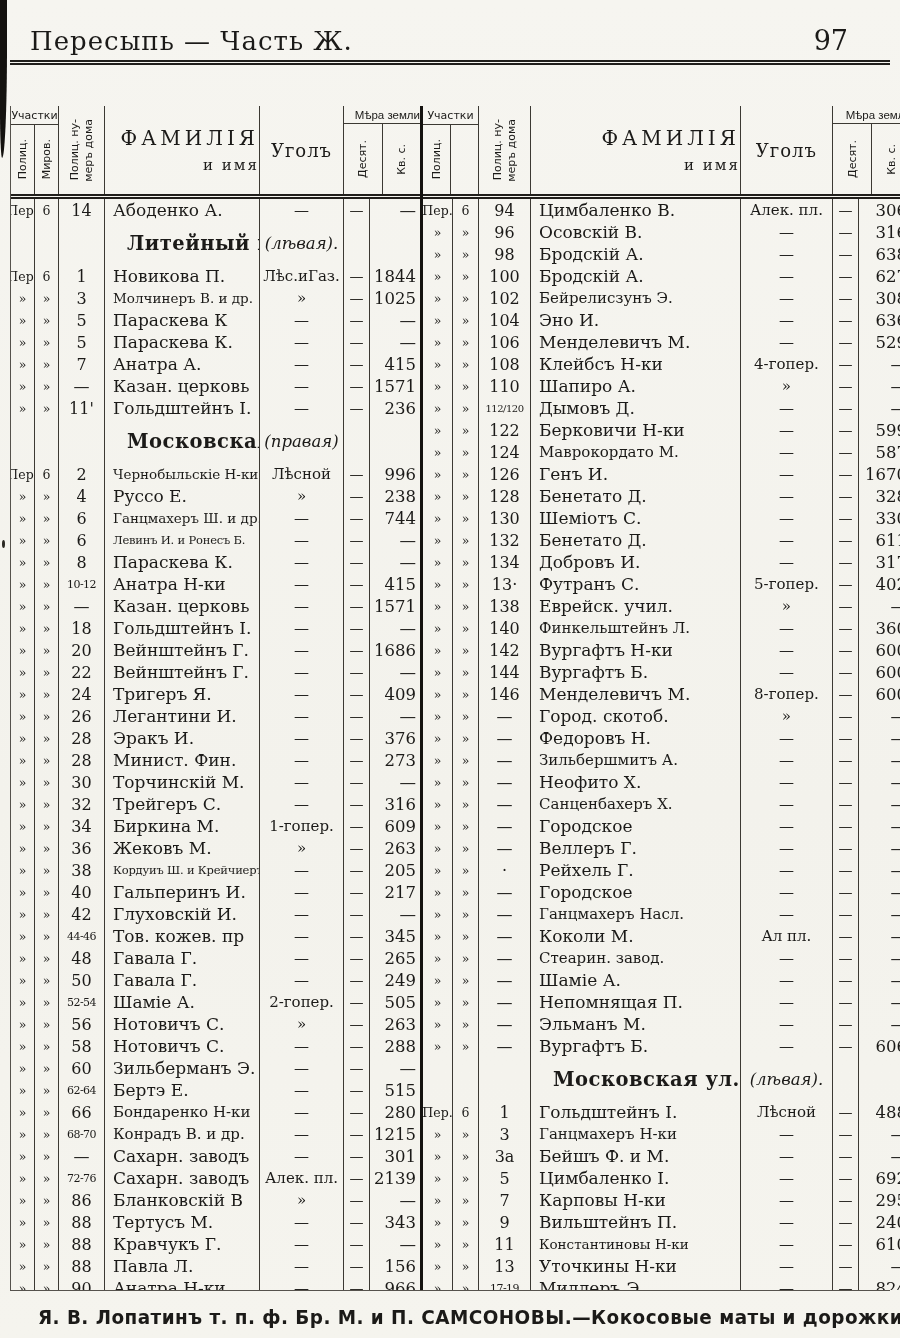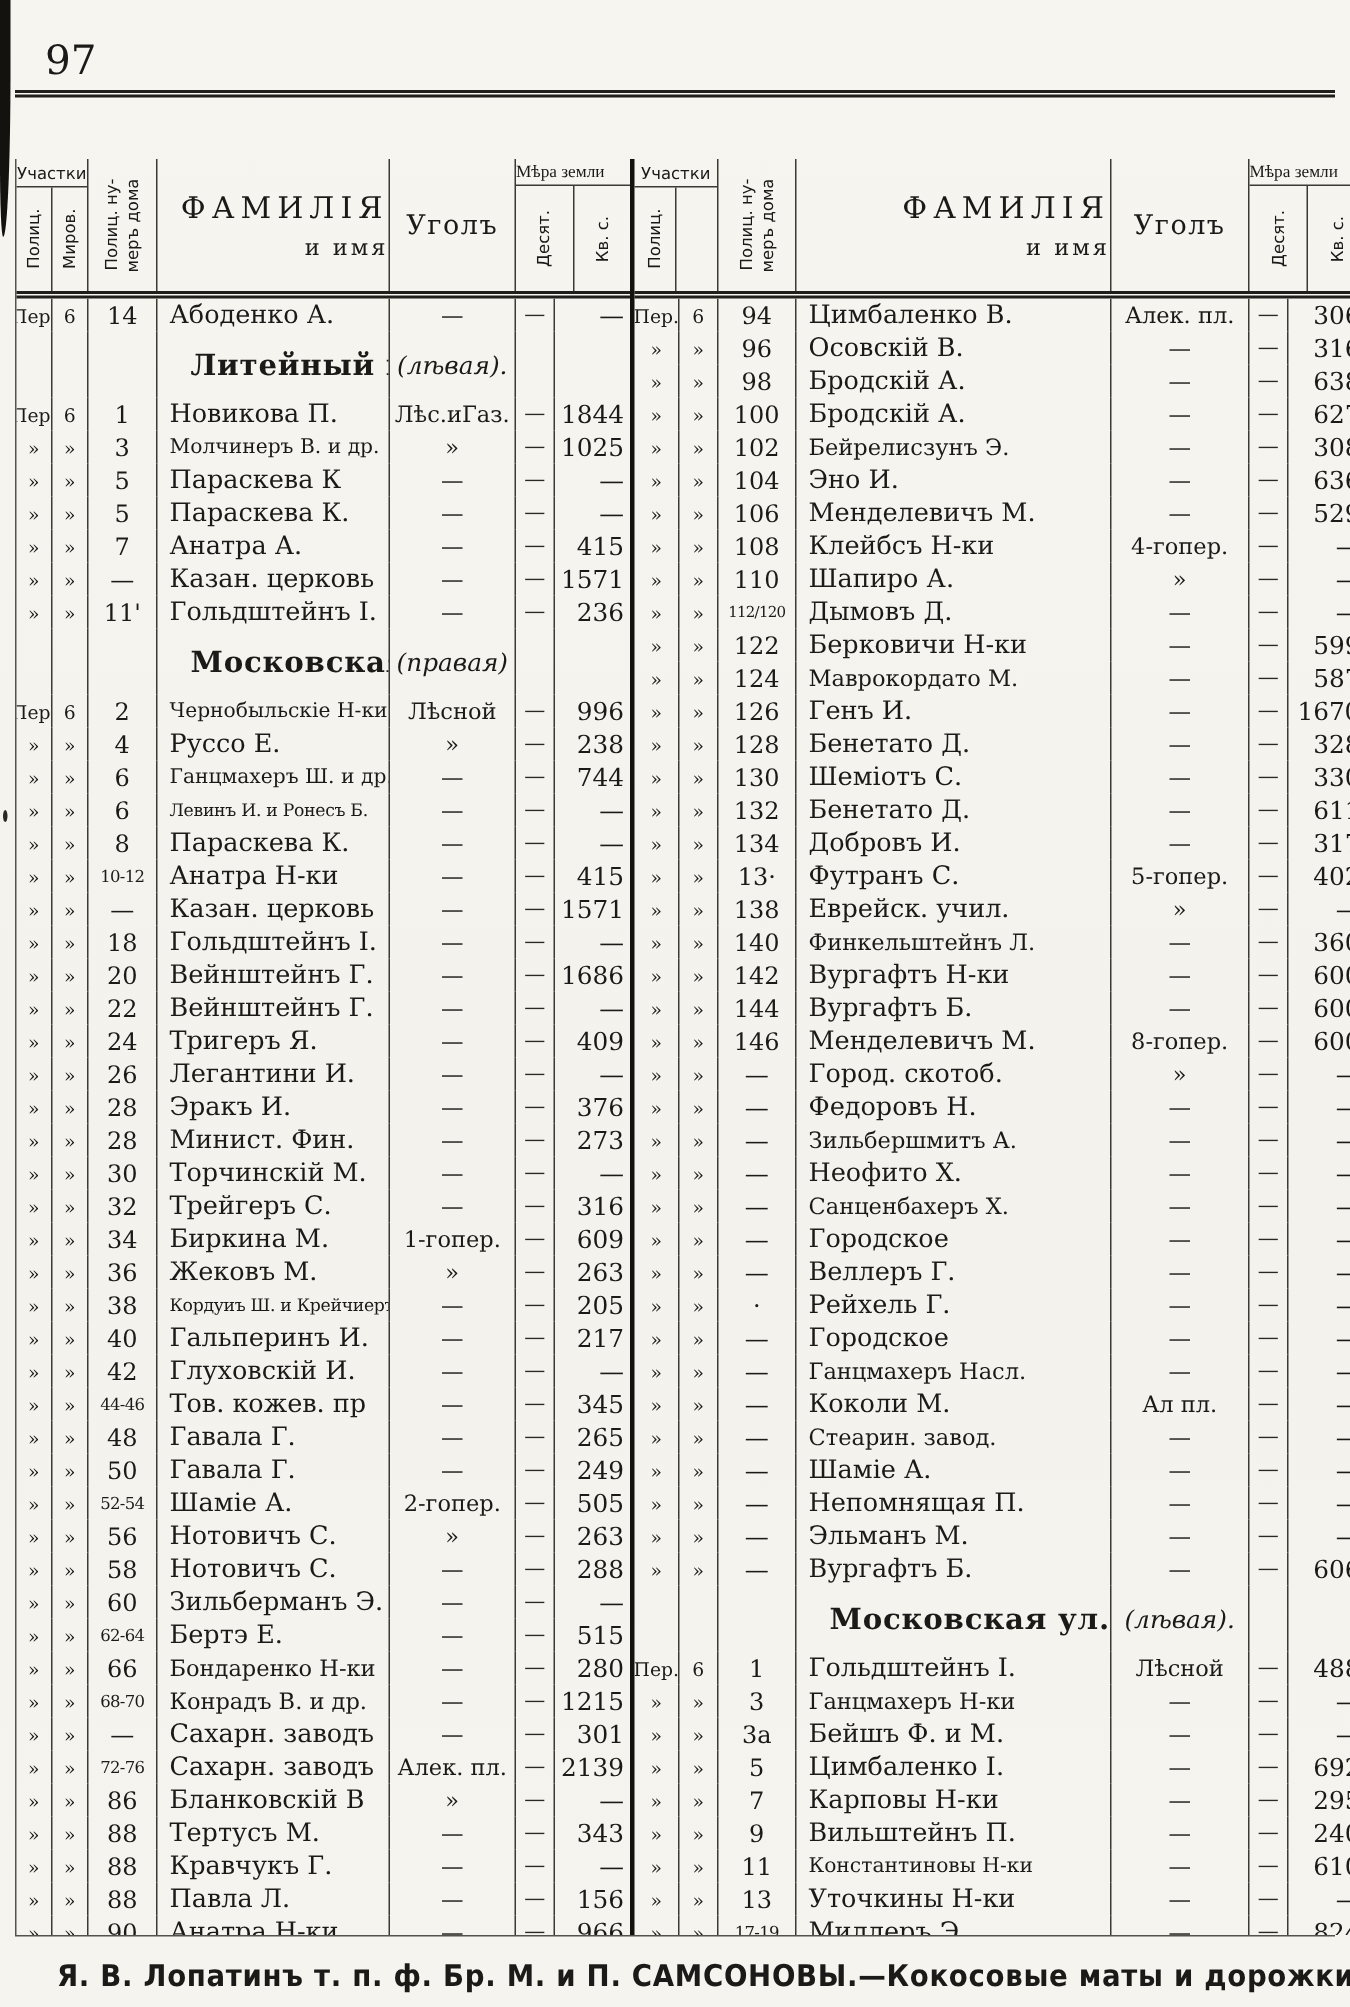--- a/index.html
+++ b/index.html
@@ -40,21 +40,21 @@
   .th-uch-sub{flex:1;display:flex;}
   .vcell{flex:1;display:flex;align-items:center;justify-content:center;}
   .vcell + .vcell{border-left:1px solid #3c3933;}
   .vert{writing-mode:vertical-rl;transform:rotate(180deg);font-size:11px;font-family:"DejaVu Sans",sans-serif;white-space:nowrap;}
   .th-num{width:var(--w-num);display:flex;align-items:center;justify-content:center;gap:1px;}
   .th-name{flex:1;display:flex;flex-direction:column;align-items:flex-end;justify-content:center;}
   .th-name .fam{font-size:20px;letter-spacing:4px;}
   .th-name .nm{font-size:15px;letter-spacing:2px;margin-top:6px;}
   .th-ugol{width:var(--w-ugol);display:flex;align-items:center;justify-content:center;font-size:18px;letter-spacing:1px;}
   .th-mera{width:calc(var(--w-des) + var(--w-kv));display:flex;flex-direction:column;border-right:none;}
-  .th-mera-top{font-size:11.5px;text-align:left;border-bottom:1px solid #3c3933;padding:3px 0 2px;font-family:Liberation Serif, serif;white-space:nowrap;}
+  .th-mera-top{font-size:11.5px;text-align:right;border-bottom:1px solid #3c3933;padding:3px 0 2px;font-family:Liberation Sans, sans-serif;white-space:nowrap;}
   .th-mera-sub{flex:1;display:flex;}
 
   
   .tbody{flex:1;display:flex;flex-direction:column;overflow:hidden;}
   .row{display:flex;height:22px;flex:none;align-items:center;}
   .row.section{height:44px;}
   .row.filler{flex:1;height:auto;}
   .c{border-right:1px solid #3c3933;box-sizing:border-box;height:100%;display:flex;align-items:center;overflow:hidden;}
   .c-p1{width:var(--w-p1);justify-content:center;font-size:12.5px;}
   .c-p2{width:var(--w-p2);justify-content:center;font-size:12.5px;}
@@ -79,20 +79,21 @@
   }
 </style>
 </head>
 <body>
 
 <div class="page">
   <div class="edge-artifact"></div>
   <div class="edge-artifact2"></div>
 
   <div class="pg-header">
+    <div class="pg-title">Пересыпь — Часть Ж.</div>
     <div class="pg-num">97</div>
   </div>
 
   <div class="tables">
 
     <section class="sheet left">
       <div class="thead">
         <div class="th th-uch">
           <div class="th-uch-top">Участки</div>
           <div class="th-uch-sub">

